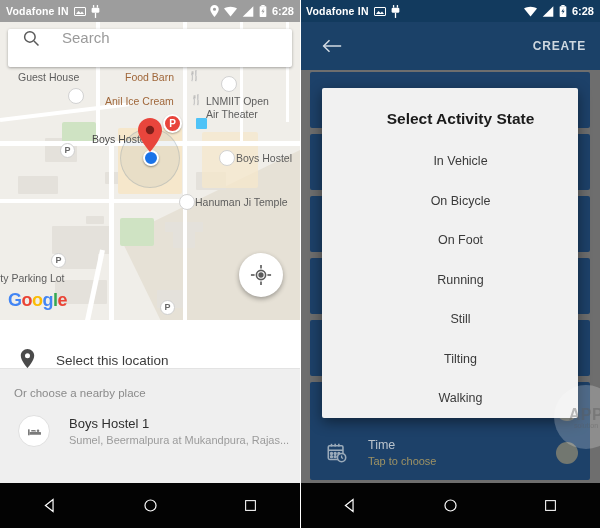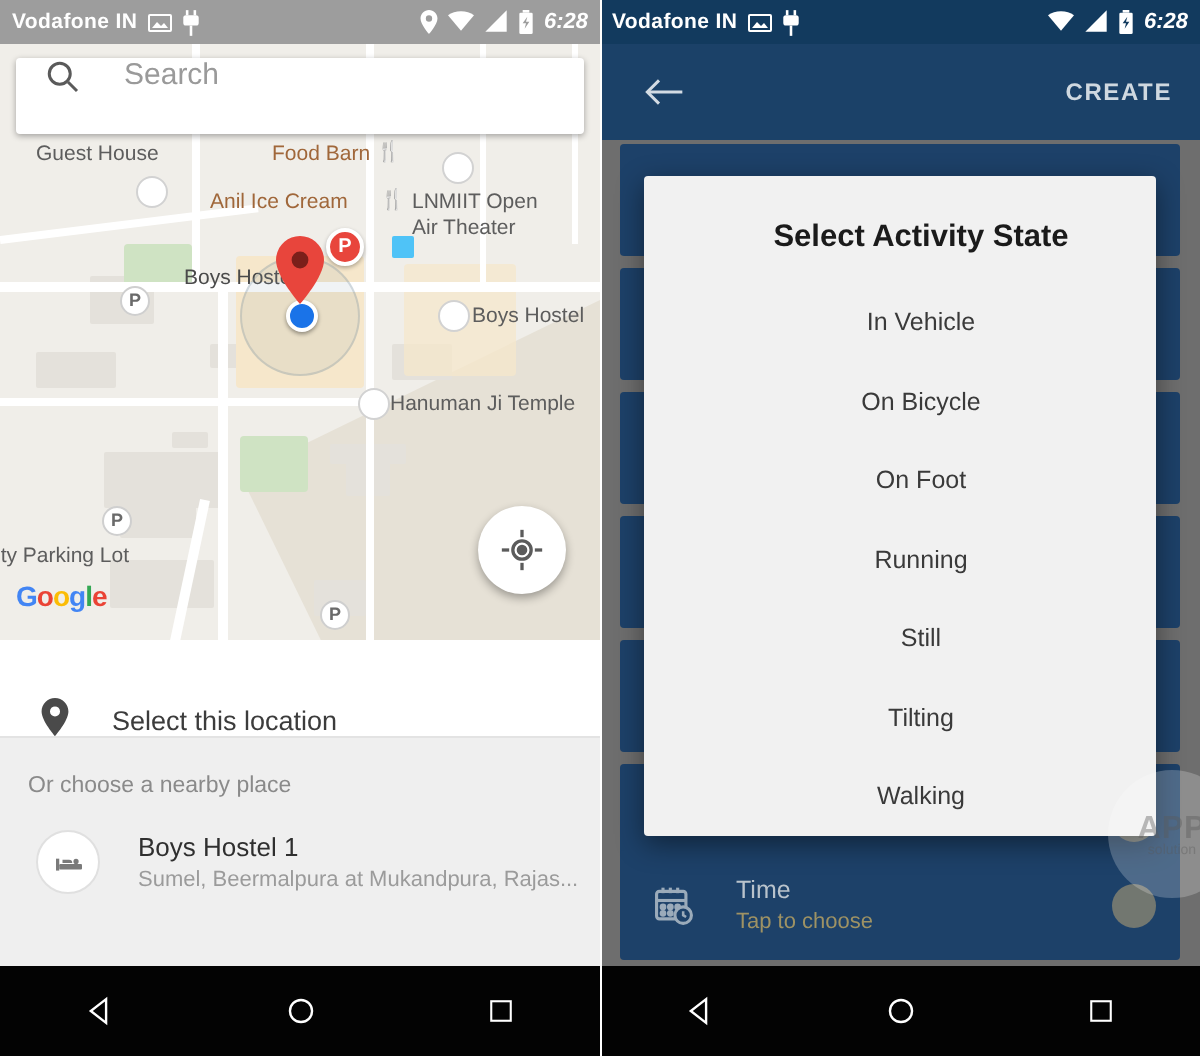--- a/index.html
+++ b/index.html
@@ -9,21 +9,21 @@
   .panel.left{left:0;background:#eceae5;}
   .panel.right{left:300px;background:#6e6e6e;}
   .panel.right:before{content:"";position:absolute;left:0;top:0;width:1px;height:528px;background:#fff;z-index:99;}
 
   
   .statusbar{position:absolute;left:0;top:0;width:100%;height:22px;display:flex;align-items:center;
              font-size:10.5px;font-weight:bold;color:#fff;box-sizing:border-box;padding:0 6px;z-index:40;}
   .statusbar.l{background:#9d9d9d;}
   .statusbar.r{background:#123a5e;}
   .sb-left{display:flex;align-items:center;gap:5px;}
-  .sb-right{margin-left:auto;display:flex;gap:5px;font-style:italic;}
+  .sb-right{margin-left:auto;display:flex;align-items:center;gap:5px;}
   .sb-carrier{letter-spacing:.2px;}
   .sb-time{font-size:11px;font-weight:bold;}
   .ico{display:inline-block;}
   svg{display:block;}
 
   
   .searchbar{position:absolute;left:8px;top:29px;width:284px;height:38px;background:#fff;border-radius:2px;
              box-shadow:0 1px 3px rgba(0,0,0,.33);display:flex;z-index:30;}
   .searchbar .mag{margin-left:14px;}
   .searchbar .ph{margin-left:22px;font-size:15px;color:#9a9a9a;}
@@ -44,21 +44,21 @@
   .pbadge{position:absolute;width:15px;height:15px;border-radius:50%;background:#e8453c;color:#fff;
           font-size:10px;font-weight:bold;text-align:center;line-height:15px;border:2px solid #fff;
           box-shadow:0 1px 2px rgba(0,0,0,.3);}
   .sqico{position:absolute;width:11px;height:11px;background:#4fc3f7;border-radius:1px;}
   .roundico{position:absolute;width:14px;height:14px;border-radius:50%;background:#fff;border:1px solid #d2d2d2;}
   .marker{position:absolute;left:138px;top:118px;}
   .accuracy{position:absolute;left:120px;top:128px;width:58px;height:58px;border-radius:50%;
             background:rgba(140,160,175,.13);border:1px solid rgba(120,140,155,.28);}
   .bluedot{position:absolute;left:143px;top:150px;width:12px;height:12px;border-radius:50%;background:#1a73e8;
            border:2px solid #fff;box-shadow:0 1px 2px rgba(0,0,0,.4);}
-  .googlelogo{position:absolute;left:8px;top:290px;font-size:14px;font-weight:bold;letter-spacing:-.5px;}
+  .googlelogo{position:absolute;left:8px;top:290px;font-size:18px;font-weight:bold;letter-spacing:-.5px;}
   .g1{color:#4285f4}.g2{color:#ea4335}.g3{color:#fbbc05}.g4{color:#4285f4}.g5{color:#34a853}.g6{color:#ea4335}
   .fab{position:absolute;left:239px;top:253px;width:44px;height:44px;border-radius:50%;background:#fff;
        box-shadow:0 2px 5px rgba(0,0,0,.33);display:flex;align-items:center;justify-content:center;}
 
   
   .sheet{position:absolute;left:0;top:320px;width:300px;height:163px;background:#efefef;}
   .sel-row{height:48px;background:#fff;display:flex;align-items:flex-end;border-bottom:1px solid #e3e3e3;}
   .sel-row .pin{margin-left:16px;width:22px;display:flex;justify-content:center;}
   .sel-row .txt{margin-left:18px;font-size:13.5px;color:#3c3c3c;}
   .nearby-head{padding:18px 0 0 14px;font-size:11.5px;color:#8a8a8a;}
@@ -139,21 +139,21 @@
       <div class="roundico" style="left:221px;top:76px;"></div>
       <div class="roundico" style="left:179px;top:194px;"></div>
       <div class="roundico" style="left:219px;top:150px;"></div>
       <div class="pcircle" style="left:60px;top:143px;">P</div>
       <div class="pcircle" style="left:51px;top:253px;">P</div>
       <div class="pcircle" style="left:160px;top:300px;">P</div>
       <div class="pbadge" style="left:163px;top:114px;">P</div>
       <div class="sqico" style="left:196px;top:118px;"></div>
 
       <div class="maplbl" style="left:18px;top:71px;">Guest House</div>
-      <div class="maplbl poi" style="left:136px;top:71px;">Food Barn</div>
+      <div class="maplbl poi" style="left:125px;top:71px;">Food Barn</div>
       <div class="maplbl poi" style="left:105px;top:95px;">Anil Ice Cream</div>
       <div class="maplbl" style="left:206px;top:95px;">LNMIIT Open</div>
       <div class="maplbl" style="left:206px;top:108px;">Air Theater</div>
       <div class="maplbl" style="left:92px;top:133px;color:#4a4a4a;">Boys Hostel</div>
       <div class="maplbl" style="left:236px;top:152px;">Boys Hostel</div>
       <div class="maplbl" style="left:195px;top:196px;">Hanuman Ji Temple</div>
       <div class="maplbl" style="left:-2px;top:272px;">ity Parking Lot</div>
 
       <div class="accuracy"></div>
       <div class="bluedot"></div>

